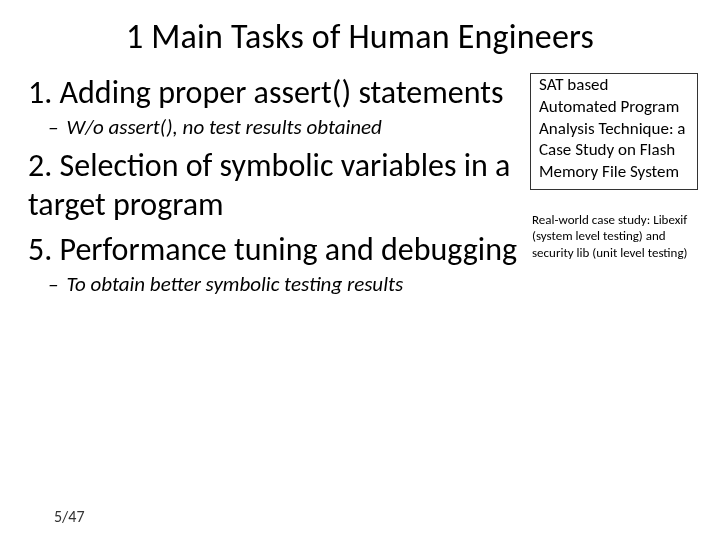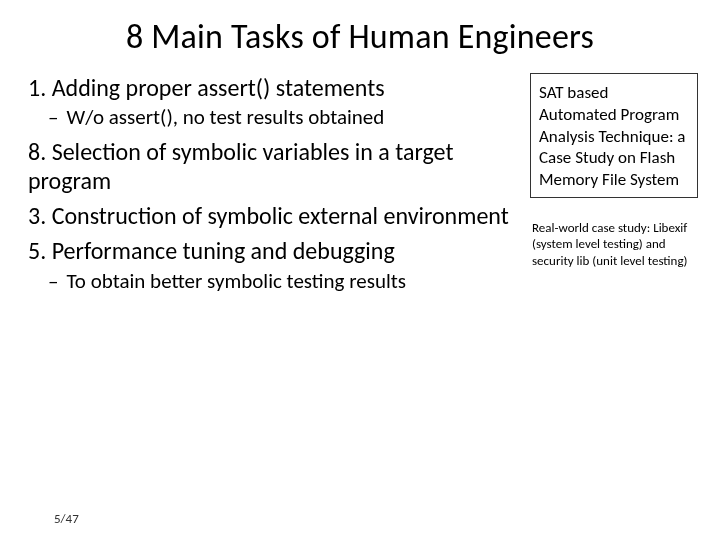--- a/index.html
+++ b/index.html
@@ -25,70 +25,70 @@
   }
   .main {
     flex: 1;
     padding-right: 12px;
   }
   .side {
     width: 168px;
     padding-top: 6px;
   }
   .task {
-    font-size: 24px;
+    font-size: 32px;
     line-height: 1.22;
     margin-top: 6px;
   }
   .sub {
     font-size: 21px;
     line-height: 1.25;
     padding-left: 36px;
     text-indent: -16px;
     margin-top: 2px;
     margin-bottom: 4px;
+    font-style: italic;
   }
   .sub::before {
     content: "–";
     padding-right: 8px;
   }
   .box {
     border: 1px solid #333;
-    padding: 8px 8px 6px 8px;
+    padding: 0 8px 6px 8px;
     font-size: 17px;
     line-height: 1.28;
     margin-bottom: 22px;
   }
   .note {
     font-size: 13px;
     line-height: 1.28;
     padding: 0 2px;
   }
   .pagenum {
     position: absolute;
     left: 54px;
     bottom: 14px;
-    font-size: 13px;
+    font-size: 16px;
     color: #333;
   }
 </style>
 </head>
 <body>
 
-<div class="title">8 Main Tasks of Human Engineers</div>
+<div class="title">1 Main Tasks of Human Engineers</div>
 
 <div class="content">
 
   <div class="main">
     <div class="task">1. Adding proper assert() statements</div>
     <div class="sub">W/o assert(), no test results obtained</div>
 
-    <div class="task">8. Selection of symbolic variables in a target program</div>
+    <div class="task">2. Selection of symbolic variables in a target program</div>
 
-    <div class="task">3. Construction of symbolic external environment</div>
 
     <div class="task">5. Performance tuning and debugging</div>
     <div class="sub">To obtain better symbolic testing results</div>
   </div>
 
   <div class="side">
     <div class="box">SAT based Automated Program Analysis Technique: a Case Study on Flash Memory File System</div>
     <div class="note">Real-world case study: Libexif (system level testing) and security lib (unit level testing)</div>
   </div>
 

